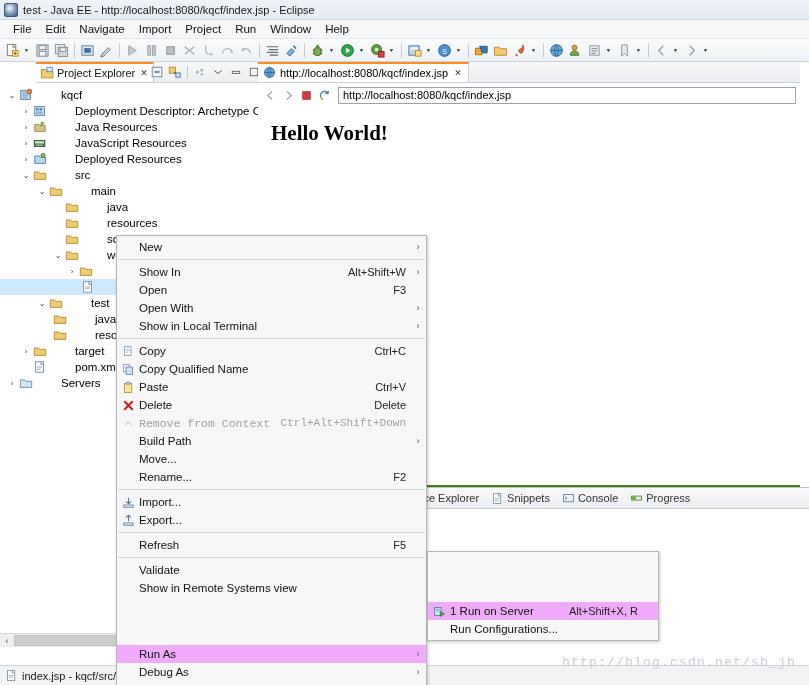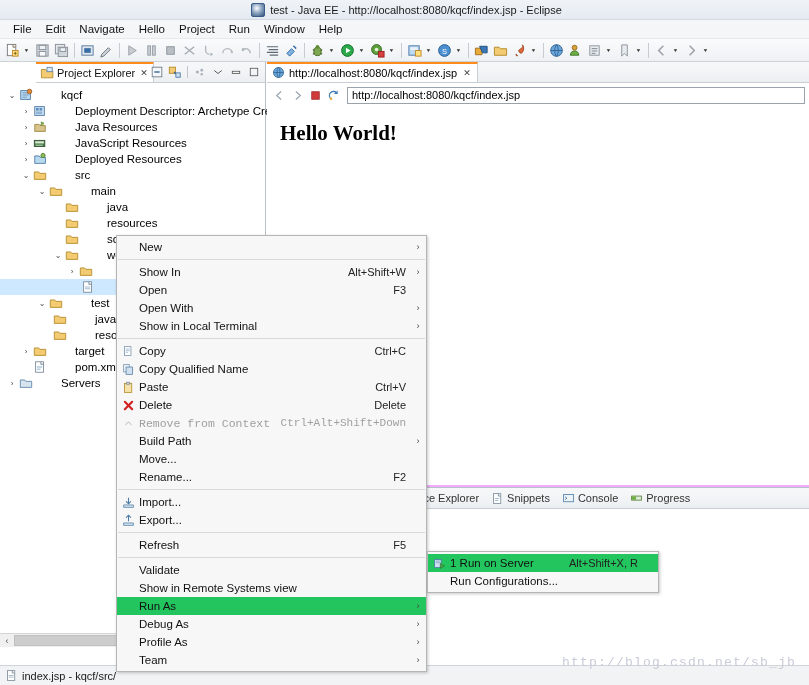--- a/index.html
+++ b/index.html
@@ -13,21 +13,21 @@
     color: #000000;
     -webkit-font-smoothing: antialiased;
   }
   #app { position: relative; width: 809px; height: 685px; overflow: hidden; }
 
   
   .titlebar {
     position: absolute; left: 0; top: 0; width: 809px; height: 20px;
     background: linear-gradient(to bottom, #f0f4f8 0%, #e4eaf1 100%);
     border-bottom: 1px solid #d3dae2;
-    display: flex; align-items: center; padding-left: 4px; justify-content: center;
+    display: flex; align-items: center; padding-left: 4px;
   }
   .titlebar .tb-icon {
     width: 14px; height: 14px; margin-right: 5px;
     border-radius: 2px;
     background: radial-gradient(circle at 40% 35%, #ffffff 0%, #8fa8c4 45%, #32527a 100%);
     border: 1px solid #3b5c86;
   }
   .titlebar .tb-text { font-size: 11px; color: #1a1a1a; white-space: nowrap; }
 
   
@@ -96,21 +96,21 @@
   
   .hscroll {
     position: absolute; left: 0; bottom: 0; width: 265px; height: 14px;
     background: #f0f0f0; border-top: 1px solid #d5d5d5; display: flex; align-items: center;
   }
   .hscroll .arrow-l { width: 14px; text-align: center; font-size: 9px; color: #555; }
   .hscroll .thumb { height: 11px; background: #cdcdcd; border: 1px solid #c0c0c0; flex: 1; margin-right: 2px; }
 
   
   .editor-area {
-    position: absolute; left: 267px; top: 62px; width: 542px; height: 425px; background: #f0abfc;
+    position: absolute; left: 258px; top: 62px; width: 542px; height: 425px; background: #4d7c0f;
   }
   .ed-tabrow {
     height: 21px; background: linear-gradient(to bottom,#f7f8f9,#eceff2);
     border-bottom: 1px solid #c8ced4; display: flex; align-items: center;
   }
   .ed-tab {
     display: flex; align-items: center; height: 20px; padding: 0 6px 0 5px;
     background: #ffffff; border-right: 1px solid #c8ced4; border-top: 2px solid #ff8c1a; margin-top: -1px;
   }
   .ed-tab .lbl { font-size: 11px; margin-left: 4px; }
@@ -158,21 +158,21 @@
   .ctxmenu {
     position: absolute; left: 116px; top: 235px; width: 311px;
     background: #f7f7f7; border: 1px solid #b5b5b5;
     box-shadow: 1px 1px 3px rgba(0,0,0,0.22);
     padding: 2px 0; z-index: 50;
   }
   .cm-item {
     height: 18px; display: flex; align-items: center; position: relative;
     font-size: 11.5px; color: #111; padding: 0 2px 0 0;
   }
-  .cm-item.sel { background: #22c55e; }
+  .cm-item.sel { background: #f0abfc; margin-top: 48px; }
   .cm-item.dis { color: #a0a0a0; font-family: Liberation Mono, monospace; }
   .cm-ico { width: 22px; height: 16px; display: inline-flex; align-items: center; justify-content: center; flex: 0 0 22px; }
   .cm-label { flex: 1; white-space: nowrap; }
   .cm-accel { color: #222; font-size: 11px; margin-right: 6px; white-space: nowrap; }
   .cm-item.dis .cm-accel { color: #a0a0a0; }
   .cm-sub { width: 12px; text-align: center; font-size: 9px; color: #444; }
   .cm-sep { height: 1px; background: #d8d8d8; margin: 3px 1px 3px 1px; }
 
   
   .submenu {
@@ -196,21 +196,21 @@
 
   <div class="titlebar">
     <div class="tb-icon"></div>
     <div class="tb-text">test - Java EE - http://localhost:8080/kqcf/index.jsp - Eclipse</div>
   </div>
 
   <div class="menubar">
     <div class="mb-item">File</div>
     <div class="mb-item">Edit</div>
     <div class="mb-item">Navigate</div>
-    <div class="mb-item">Hello</div>
+    <div class="mb-item">Import</div>
     <div class="mb-item">Project</div>
     <div class="mb-item">Run</div>
     <div class="mb-item">Window</div>
     <div class="mb-item">Help</div>
   </div>
 
   <div class="toolbar">
 
     <div class="tb-btn">
       <svg class="ic" width="15" height="15" viewBox="0 0 16 16">

